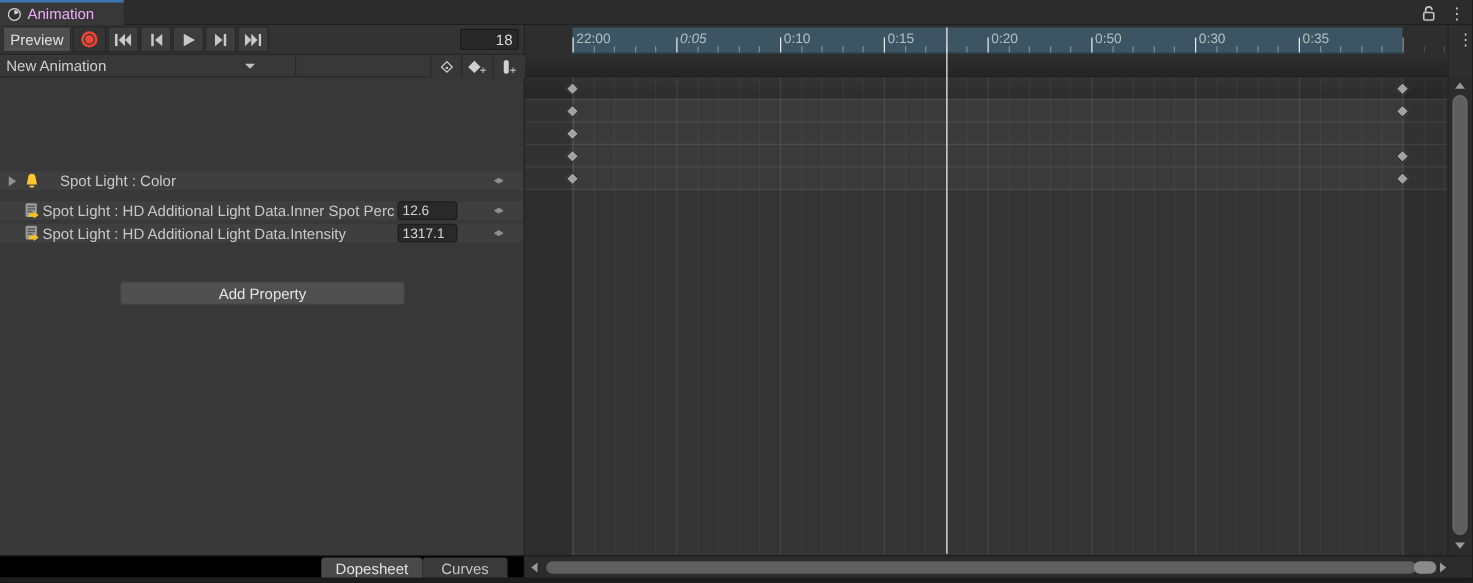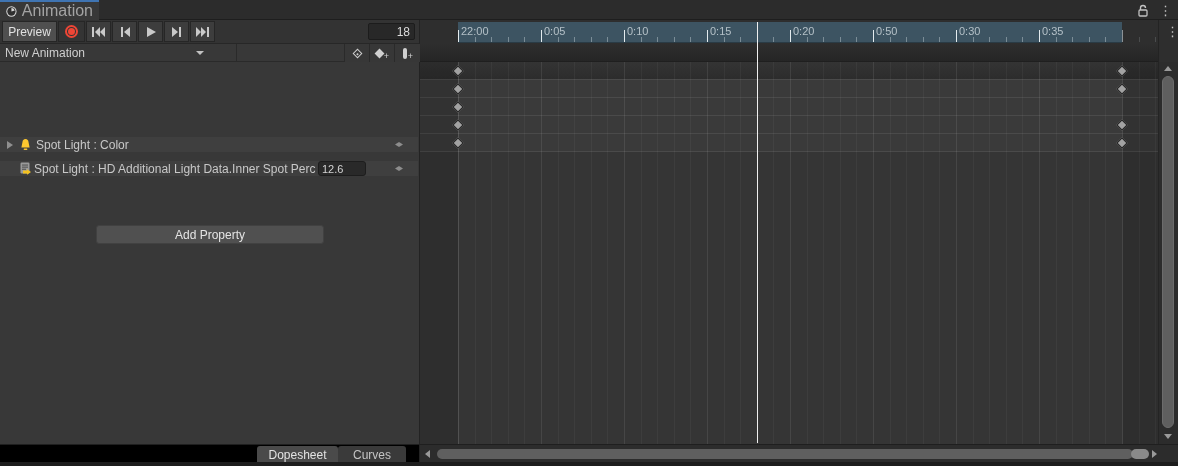--- a/index.html
+++ b/index.html
@@ -8,21 +8,21 @@
     position:relative;width:1178px;height:466px;overflow:hidden;
     background:#282828;font-family:"Liberation Sans",sans-serif;
     box-shadow:inset 0 0 0 1px #0e0e0e;color:#c8c8c8;
   }
   .abs{position:absolute;}
 
   
   #titlebar{left:0;top:0;width:1178px;height:20px;background:#2c2c2c;border-bottom:1px solid #1e1e1e;}
   #tab{left:0;top:0;width:99px;height:20px;background:#383838;display:flex;align-items:center;gap:4px;padding:2px 6px 0 5px;}
   #tab-accent{left:0;top:0;width:99px;height:2px;background:#3f74b2;}
-  #tab span.t{font-size:16px;color:#a3a3a3;}
+  #tab span.t{font-size:12px;color:#f0abfc;}
   #tb-icons{right:6px;top:0;height:20px;display:flex;align-items:center;gap:10px;}
   .kebab{color:#c2c2c2;font-size:13px;line-height:1;letter-spacing:0;}
 
   
   #toolbar{left:0;top:20px;width:420px;height:24px;background:#333333;border-bottom:1px solid #272727;border-right:1px solid #232323;}
   .tbtn{position:absolute;top:1px;height:21px;background:#3d3d3d;border:1px solid #262626;display:flex;align-items:center;justify-content:center;}
   #btn-preview{left:2px;width:55px;background:#4f4f4f;color:#e0e0e0;font-size:12px;}
   #btn-record{left:58px;width:27px;background:#343434;}
   .rec-outer{width:13px;height:13px;border:2px solid #ef4636;border-radius:50%;display:flex;align-items:center;justify-content:center;}
   .rec-inner{width:7px;height:7px;background:#ef4636;border-radius:50%;}
@@ -176,21 +176,21 @@
   <div id="ruler" class="abs">
     <div id="ruler-band"></div>
     <div id="ruler-ticks" style="position:absolute;left:0;top:2px;width:738px;height:21px;">
         <div class="rtick major" style="left: 38px;"></div>
         <div class="rlabel" style="left: 41px;">22:00</div>
         <div class="rtick minor" style="left: 54.6px;"></div>
         <div class="rtick minor" style="left: 71.2px;"></div>
         <div class="rtick minor" style="left: 87.8px;"></div>
         <div class="rtick minor" style="left: 104.4px;"></div>
         <div class="rtick major" style="left: 121px;"></div>
-        <div class="rlabel" style="left: 124px;">0:05</div>
+        <div class="rlabel" style="left: 124px; font-style: italic;">0:05</div>
         <div class="rtick minor" style="left: 137.6px;"></div>
         <div class="rtick minor" style="left: 154.2px;"></div>
         <div class="rtick minor" style="left: 170.8px;"></div>
         <div class="rtick minor" style="left: 187.4px;"></div>
         <div class="rtick major" style="left: 204px;"></div>
         <div class="rlabel" style="left: 207px;">0:10</div>
         <div class="rtick minor" style="left: 220.6px;"></div>
         <div class="rtick minor" style="left: 237.2px;"></div>
         <div class="rtick minor" style="left: 253.8px;"></div>
         <div class="rtick minor" style="left: 270.4px;"></div>
@@ -250,21 +250,21 @@
     </div>
     <div id="btn-addevent" class="mini-btn">
       <span class="event-bar"></span>
         <span class="plus">+</span>
     </div>
   </div>
   <div id="eventstrip" class="abs"></div>
 
   <div id="leftpanel" class="abs">
 
-    <div class="prow" style="top:75px;">
+    <div class="prow" style="top:75px;padding-left:12px;">
       <span class="fold"></span>
       <svg class="picon" viewBox="0 0 13 13">
         <path d="M6.5 1 C4.6 1 3.6 2.4 3.5 3.9 L2.4 9.6 H10.6 L9.5 3.9 C9.4 2.4 8.4 1 6.5 1 Z" fill="#fdc72f"></path>
         <rect x="4.6" y="10.4" width="3.8" height="1.6" rx="0.8" fill="#fdc72f"></rect>
       </svg>
       <span class="name" style="margin-left:36px;">Spot Light : Color</span>
       <span class="row-marker"></span>
     </div>
 
     <div class="prow" style="top:99px;">
@@ -273,20 +273,32 @@
         <rect x="3" y="2.5" width="6" height="1.1" fill="#555"></rect>
           <rect x="3" y="4.6" width="6" height="1.1" fill="#555"></rect>
           <rect x="3" y="6.7" width="4" height="1.1" fill="#555"></rect>
         <polygon points="4,8.6 8,8.6 8,7.2 12,10 8,12.8 8,11.4 4,11.4" fill="#f3c222"></polygon>
       </svg>
       <span class="name" style="margin-left:34px;width:282px;">Spot Light : HD Additional Light Data.Inner Spot Percent</span>
       <input class="val-field" value="12.6" style="">
       <span class="row-marker"></span>
     </div>
 
+    <div class="prow" style="top:117px;">
+      <svg class="picon" viewBox="0 0 13 13">
+        <rect x="1.5" y="0.5" width="9" height="11" rx="1.2" fill="#9a9a9a"></rect>
+        <rect x="3" y="2.5" width="6" height="1.1" fill="#555"></rect>
+          <rect x="3" y="4.6" width="6" height="1.1" fill="#555"></rect>
+          <rect x="3" y="6.7" width="4" height="1.1" fill="#555"></rect>
+        <polygon points="4,8.6 8,8.6 8,7.2 12,10 8,12.8 8,11.4 4,11.4" fill="#f3c222"></polygon>
+      </svg>
+      <span class="name" style="margin-left:34px;width:282px;">Spot Light : HD Additional Light Data.Intensity</span>
+      <input class="val-field" value="1317.1" style="">
+      <span class="row-marker"></span>
+    </div>
 
 
     <div id="add-property">Add Property</div>
   </div>
 
   <div id="dopesheet" class="abs">
     <div id="ds-summary"></div>
     <div id="ds-rows"></div>
     <div class="hsep" style="top:17px;"></div>
     <div class="hsep" style="top:35px;"></div>

